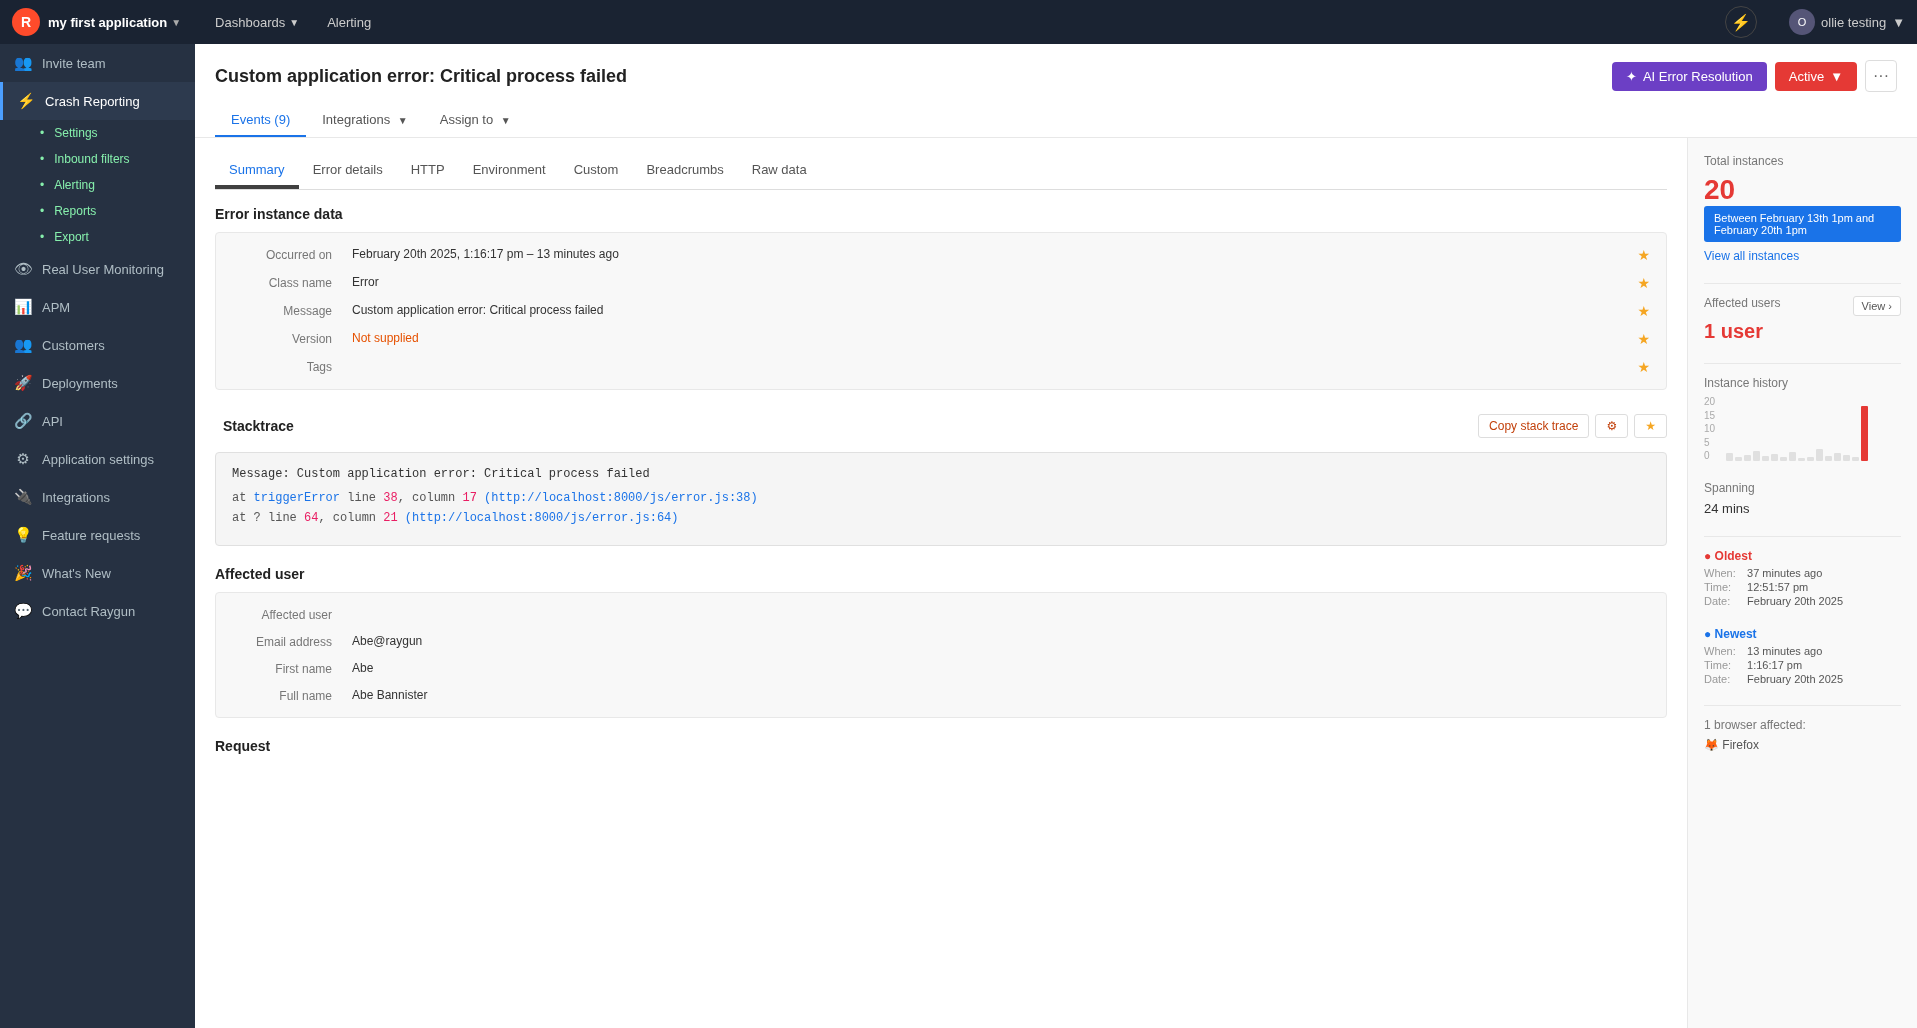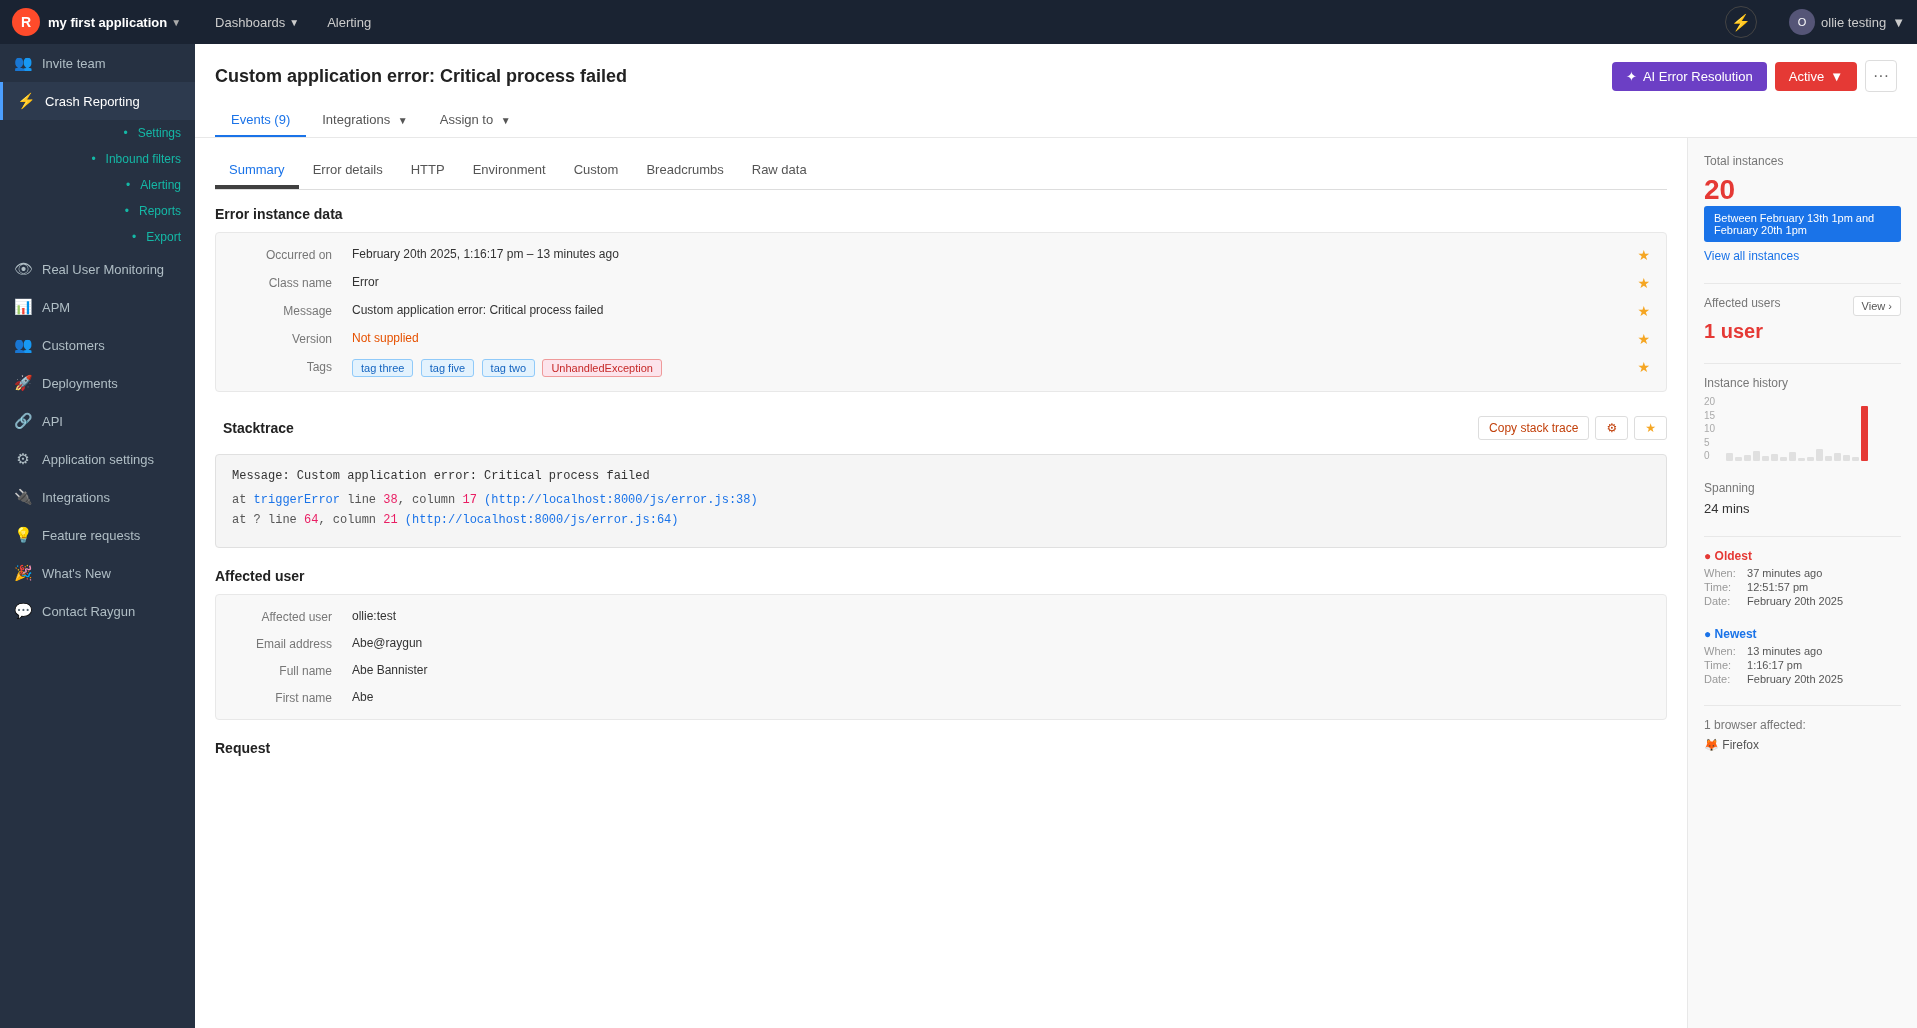--- a/index.html
+++ b/index.html
@@ -74,23 +74,23 @@
       color: #b0bec5;
     }
     .sidebar-item.active { color: #fff; background: #2d3a4e; border-left: 3px solid #4c9fff; }
     .sidebar-item .icon { width: 18px; text-align: center; font-size: 15px; }
     .sidebar-sub {
       padding-left: 40px;
     }
     .sidebar-sub-item {
       padding: 6px 14px 6px 0;
       font-size: 12px;
-      color: #14b8a6;
+      color: #86efac;
       cursor: pointer;
-      display: flex; align-items: center; gap: 6px; justify-content: flex-end;
+      display: flex; align-items: center; gap: 6px;
     }
     .sidebar-sub-item::before { content: '•'; margin-right: 4px; }
 
     
     .content-area {
       flex: 1;
       display: flex;
       flex-direction: column;
       overflow: hidden;
       background: #fff;
@@ -406,26 +406,20 @@
             <span class="data-value">Custom application error: Critical process failed</span>
             <span class="data-star">★</span>
           </div>
           <div class="data-row">
             <span class="data-label">Version</span>
             <span class="data-value link">Not supplied</span>
             <span class="data-star">★</span>
           </div>
           <div class="data-row">
             <span class="data-label">Tags</span>
-            <span class="data-value">
-              <span class="tag tag-blue">tag three</span>
-              <span class="tag tag-blue">tag five</span>
-              <span class="tag tag-blue">tag two</span>
-              <span class="tag tag-red">UnhandledException</span>
-            </span>
             <span class="data-star">★</span>
           </div>
         </div>
 
         <div class="stacktrace-header">
           <div class="section-title">Stacktrace</div>
           <div class="stacktrace-actions">
             <button class="btn-copy">Copy stack trace</button>
             <button class="btn-copy">⚙</button>
             <button class="btn-copy" style="color:#f5a623">★</button>
@@ -438,33 +432,32 @@
           </div>
           <div class="stacktrace-line">
             <span>at ? line </span><span class="num">64</span><span>, column </span><span class="num">21</span><span class="url"> (http://localhost:8000/js/error.js:64)</span>
           </div>
         </div>
 
         <div class="section-title">Affected user</div>
         <div class="data-table">
           <div class="data-row">
             <span class="data-label">Affected user</span>
-            <span class="data-value">ollie:test</span>
           </div>
           <div class="data-row">
             <span class="data-label">Email address</span>
             <span class="data-value">Abe@raygun</span>
           </div>
           <div class="data-row">
+            <span class="data-label">First name</span>
+            <span class="data-value">Abe</span>
+          </div>
+          <div class="data-row">
             <span class="data-label">Full name</span>
             <span class="data-value">Abe Bannister</span>
-          </div>
-          <div class="data-row">
-            <span class="data-label">First name</span>
-            <span class="data-value">Abe</span>
           </div>
         </div>
 
         <div class="section-title">Request</div>
 
       </div>
 
       <div class="right-panel">
         <div class="rp-section">
           <div class="rp-label">Total instances</div>

